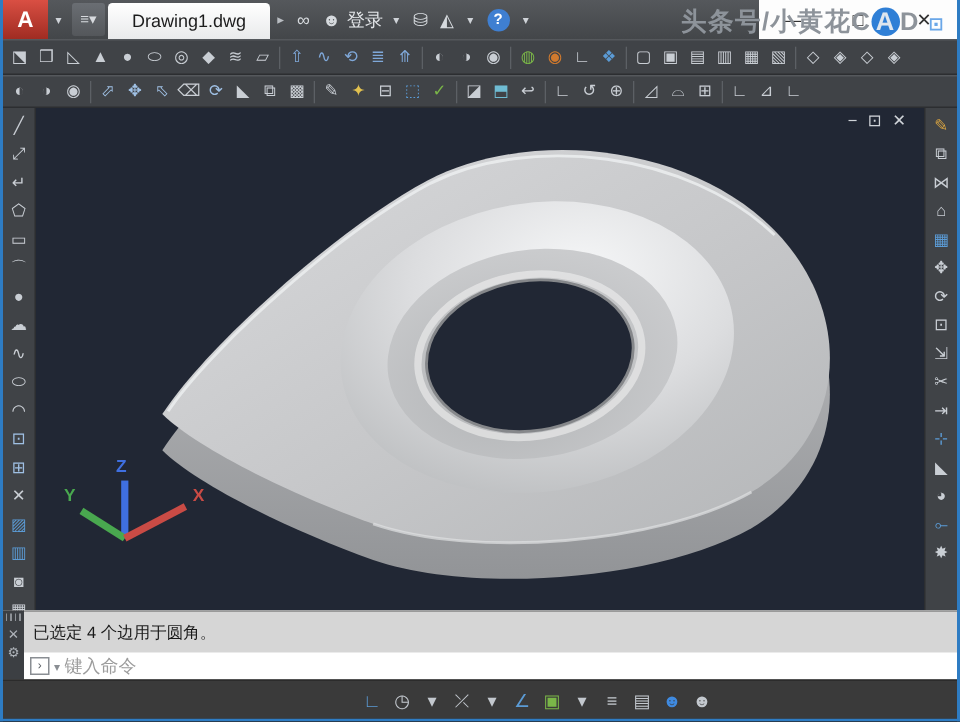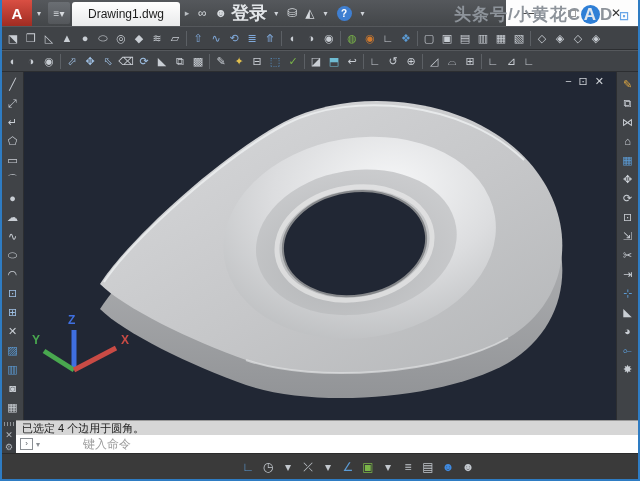--- a/index.html
+++ b/index.html
@@ -14,21 +14,21 @@
   .smallbtn { width:14px; display:flex; align-items:center; justify-content:center; color:#cfd3d8; font-size:8px; }
   .qabtn { width:22px; display:flex; align-items:center; justify-content:center; color:#d7dade; font-size:10px;
            background:linear-gradient(#6a6e73,#54575b); margin:2px 2px; border-radius:2px; }
   .filetab { margin-top:2px; background:linear-gradient(#ffffff,#e9eaeb); color:#1c1c1c; font-size:12px;
              display:flex; align-items:center; padding:0 16px; border-radius:3px 3px 0 0; }
   .tabarrow { width:14px; display:flex; align-items:center; justify-content:center; color:#b9bdc2; font-size:9px; }
   .searchbox { margin:4px 4px; width:148px; height:18px; background:#3a3d41; border:1px solid #595d62;
                color:#9aa0a6; font-size:11px; font-style:italic; padding:0 5px; }
   .searchbox::placeholder { color:#8d9298; font-style:italic; }
   .tb-ic { display:flex; align-items:center; justify-content:center; color:#d6dade; font-size:12px; padding:0 4px; }
-  .signin { color:#e3e6e9; font-size:18px; display:flex; align-items:center; padding:0 2px 0 0;font-weight:bold; }
+  .signin { color:#e3e6e9; font-size:12px; display:flex; align-items:center; padding:0 2px 0 0; }
   .helpdot { width:15px; height:15px; border-radius:50%; background:#3f7fd1; color:#fff; font-size:10px; font-weight:bold;
              display:flex; align-items:center; justify-content:center; }
   .wincontrols { margin-left:auto; background:#fdfdfd; display:flex; align-items:stretch; }
   .winbtn { width:44px; display:flex; align-items:center; justify-content:center; color:#333; font-size:12px; }
 
   
   .toolrow { background:#404347; border-top:1px solid #55585c; border-bottom:1px solid #2c2e31;
              display:flex; align-items:center; padding:0 2px; overflow:hidden; }
   .row1 { flex:0 0 24px; height:24px; }
   .row2 { flex:0 0 22px; height:22px; }
@@ -47,26 +47,26 @@
   .vpctrl { position:absolute; top:4px; right:12px; display:flex; gap:7px; }
   .vpctrl span { color:#cfd3d8; font-size:11px; line-height:11px; }
   .vpsvg { position:absolute; left:0; top:0; width:100%; height:100%; }
 
   
   .cmdpanel { flex:0 0 33px; position:relative; padding-left:14px; background:#d6d6d6; }
   .cmdstrip { position:absolute; left:0; top:0; bottom:0; width:14px; background:#3c3f43; display:flex; flex-direction:column; align-items:center; }
   .cmdgrip { width:10px; height:5px; margin:2px 0 3px 0;
              background:repeating-linear-gradient(90deg,#8e9297 0 1px,transparent 1px 3px); }
   .cmdstrip .ic { color:#aeb3b9; font-size:9px; line-height:12px; }
-  .cmdhistory { height:15px; background:#d6d6d6; border-top:1px solid #9a9a9a; color:#1a1a1a; font-size:11px;
+  .cmdhistory { height:28px; background:#d6d6d6; border-top:1px solid #9a9a9a; color:#1a1a1a; font-size:11px;
                 display:flex; align-items:center; padding:0 6px; white-space:pre; }
   .cmdinput { height:18px; background:#ffffff; display:flex; align-items:center; padding:0 4px; gap:3px; }
   .cmdprompt { width:13px; height:12px; border:1px solid #8a8e93; color:#5b6066; font-size:8px; line-height:10px; text-align:center; }
   .cmdcaret { color:#8a8e93; font-size:8px; }
-  .cmdfield { border:none; outline:none; flex:1; font-size:12px; color:#333;margin-left:40px; }
+  .cmdfield { border:none; outline:none; flex:1; font-size:12px; color:#333; }
   .cmdfield::placeholder { color:#9c9c9c; }
 
   
   .statusbar { flex:0 0 26px; background:#3a3a3a; border-top:1px solid #2b2b2b; display:flex; align-items:center;
                position:relative; padding-left:236px; }
   .statusbar .ic { width:20px; height:20px; line-height:20px; text-align:center; font-size:12px; color:#c3c8ce; flex:0 0 auto; }
   .watermark { position:absolute; right:6px; top:3px; font-size:17px; color:#8d939a; letter-spacing:1px; white-space:nowrap;font-weight:bold; }
   .wm-a { display:inline-block; width:19px; height:19px; line-height:19px; border-radius:50%; background:#2f7fd6; color:#dfe6ee; text-align:center; }
   .wm-box { color:#6aa7e8; font-size:12px; }
 </style>

